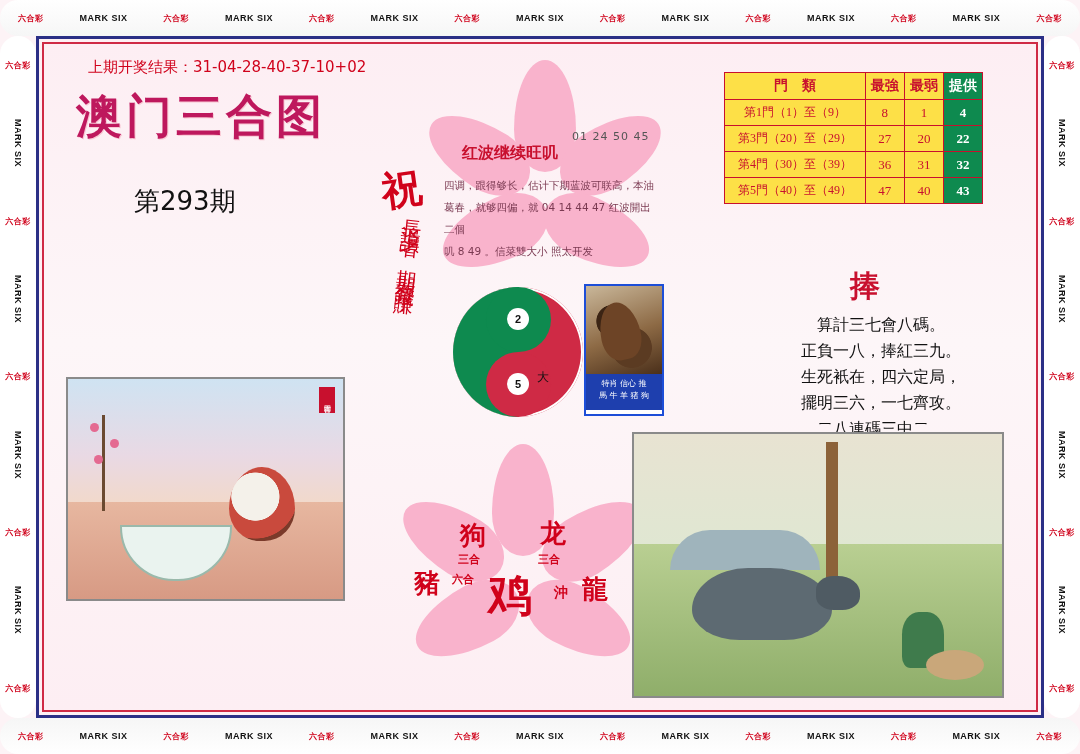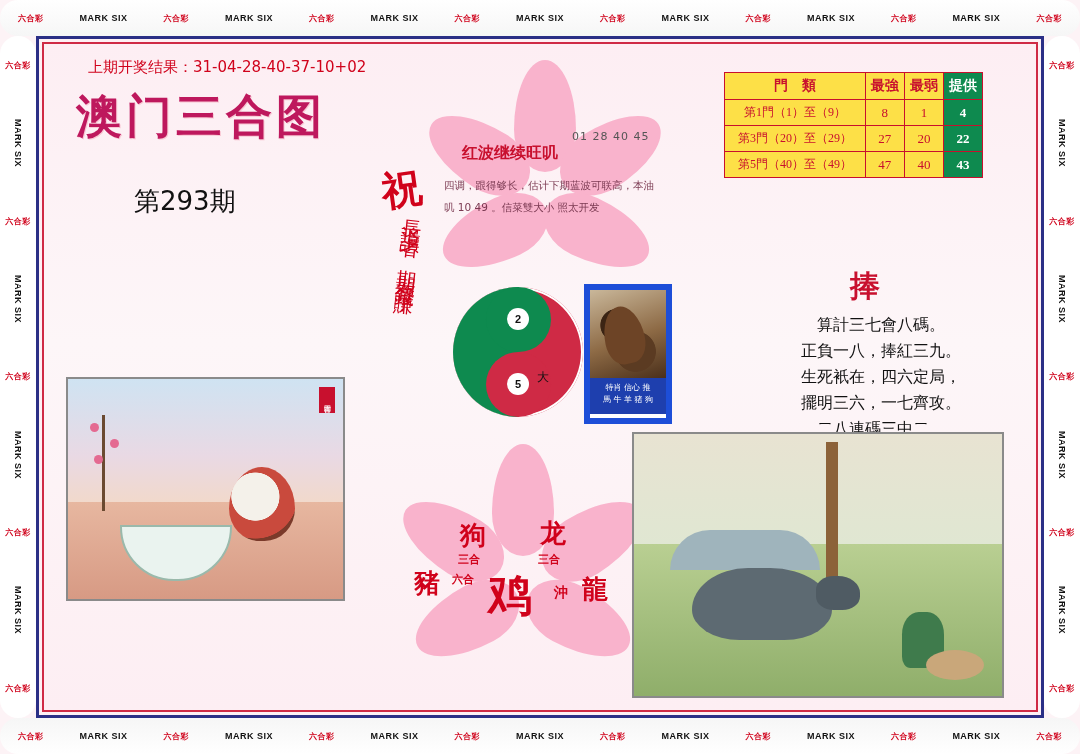--- a/index.html
+++ b/index.html
@@ -206,21 +206,21 @@
     position: absolute;
     font-size: 12px;
     color: #111;
     font-family: "DejaVu Sans", "Liberation Sans", sans-serif;
   }
   
   .horse-box {
     position: absolute;
     left: 540px; top: 240px;
     width: 76px; height: 128px;
-    border: 6px solid #1d4ed8;
+    border: 2px solid #1d4ed8;
     background: #fff;
     overflow: hidden;
   }
   .horse-img {
     width: 100%; height: 88px;
     background:
       radial-gradient(circle at 60% 70%, #5b3b22 0 26%, rgba(0,0,0,0) 27%),
       radial-gradient(circle at 35% 40%, #3b2414 0 22%, rgba(0,0,0,0) 23%),
       linear-gradient(160deg, #c9b79a 0%, #8d6a45 55%, #4a2f1a 100%);
     position: relative;
@@ -464,24 +464,25 @@
 
     <div>
       <div class="petal" style="left:470px; top:16px; transform:rotate(0deg);"></div>
       <div class="petal" style="left:404px; top:54px; transform:rotate(-58deg);"></div>
       <div class="petal" style="left:536px; top:54px; transform:rotate(58deg);"></div>
       <div class="petal" style="left:420px; top:132px; transform:rotate(-115deg);"></div>
       <div class="petal" style="left:522px; top:132px; transform:rotate(115deg);"></div>
     </div>
 
     <div class="note-title">红波继续旺叽</div>
-    <div class="note-nums">01 28 40 45</div>
+    <div class="note-nums">01 24 50 45</div>
     <div class="note-body">
       <div>四调，跟得够长，估计下期蓝波可联高，本油</div>
-      <div>叽 10 49 。信菜雙大小 照太开发</div>
+      <div>葛春，就够四偏，就 04 14 44 47 红波開出二個</div>
+      <div>叽 8 49 。信菜雙大小 照太开发</div>
     </div>
 
     <div class="taiji-wrap">
       <div class="taiji">
         <div class="taiji-half"></div>
         <div class="taiji-c1"></div>
         <div class="taiji-c2"></div>
         <div class="taiji-dot1">2</div>
         <div class="taiji-dot2">5</div>
       </div>
@@ -513,20 +514,26 @@
             <td>1</td>
             <td class="prov">4</td>
           </tr>
           <tr>
             <td class="cat">第3門（20）至（29）</td>
             <td>27</td>
             <td>20</td>
             <td class="prov">22</td>
           </tr>
           <tr>
+            <td class="cat">第4門（30）至（39）</td>
+            <td>36</td>
+            <td>31</td>
+            <td class="prov">32</td>
+          </tr>
+          <tr>
             <td class="cat">第5門（40）至（49）</td>
             <td>47</td>
             <td>40</td>
             <td class="prov">43</td>
           </tr>
         </tbody>
       </table>
     </div>
 
     <div class="poem-title">捧</div>

